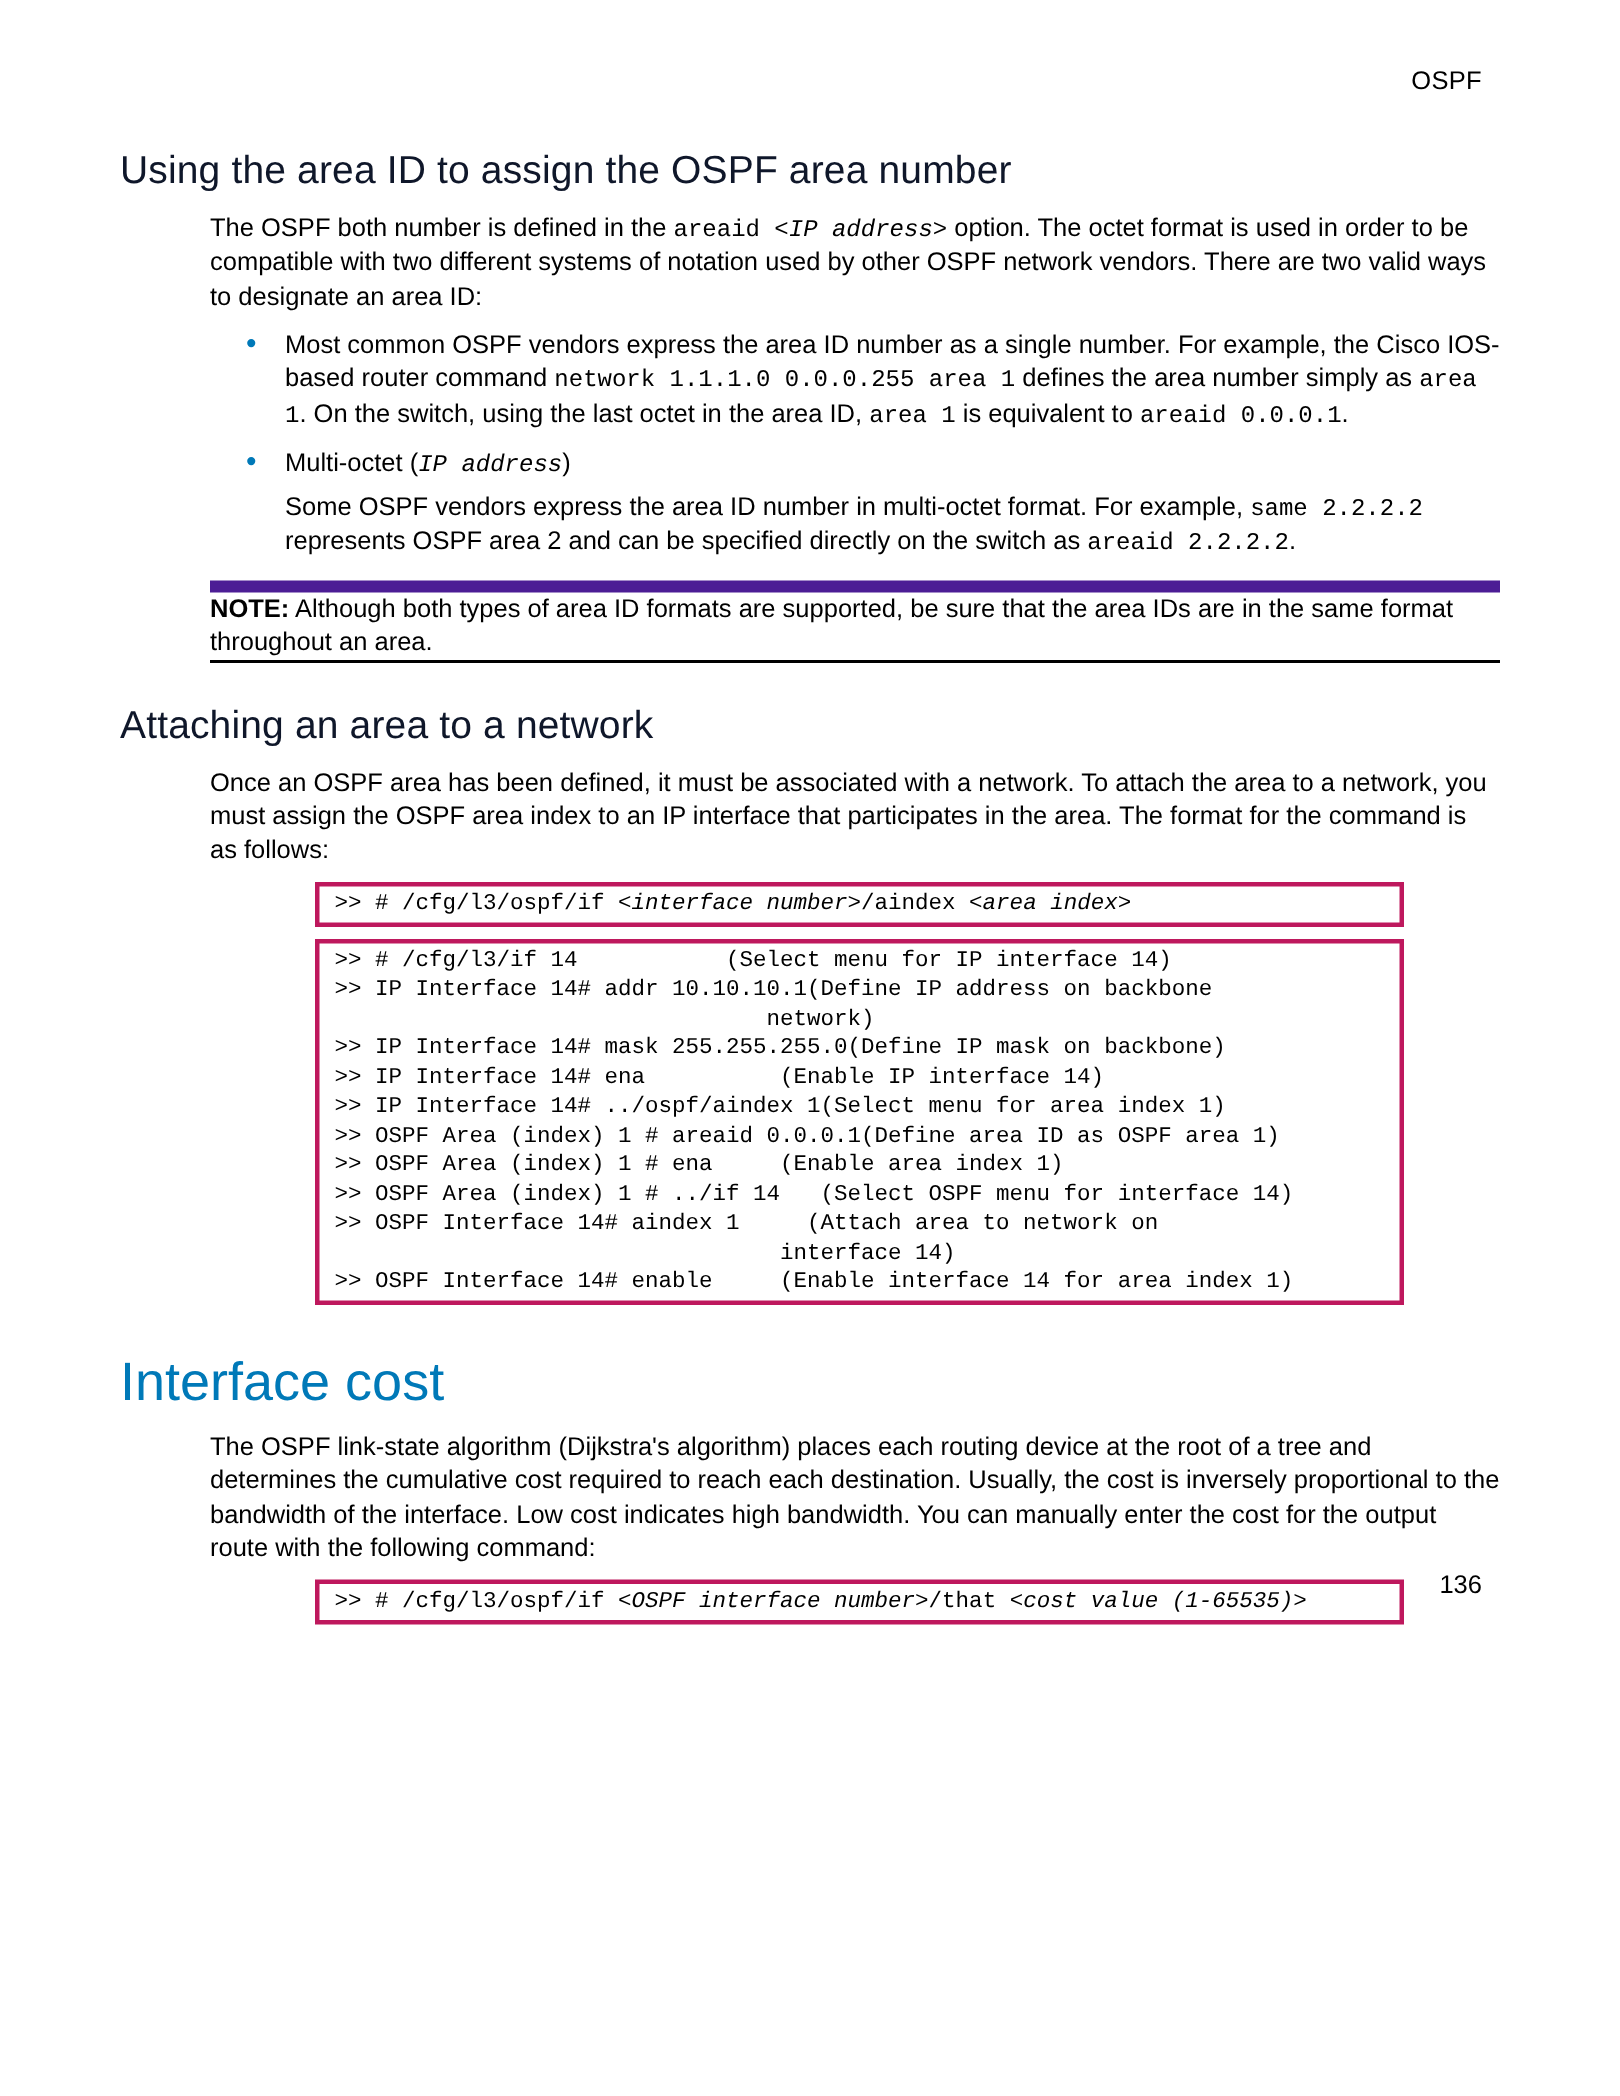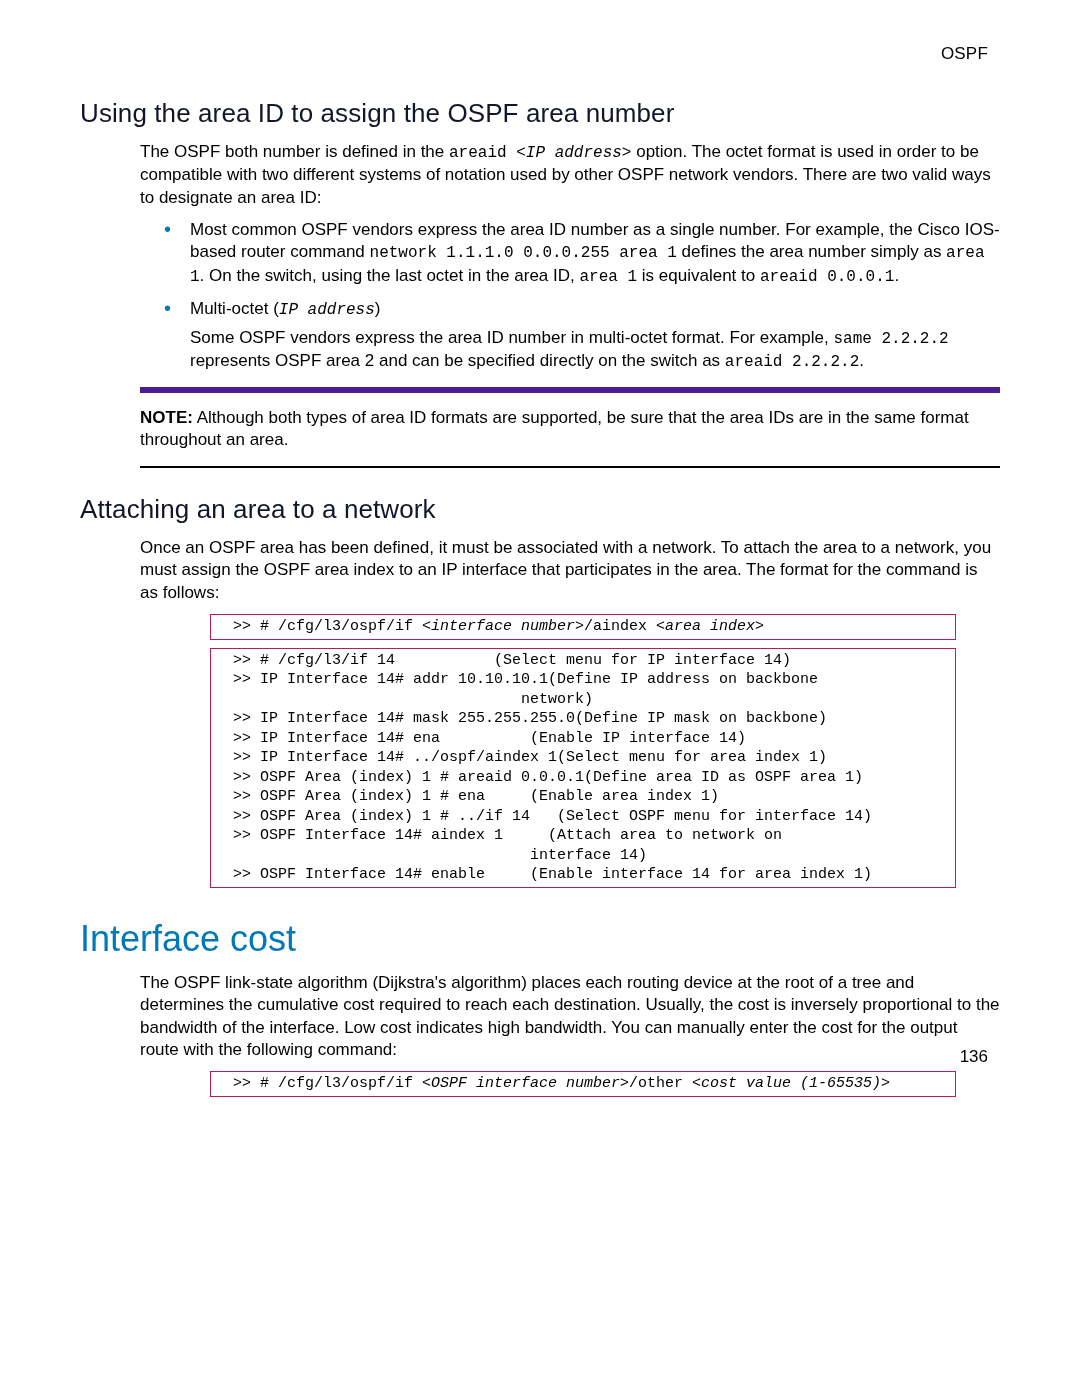--- a/index.html
+++ b/index.html
@@ -63,29 +63,29 @@
     position: absolute;
     left: 0;
     top: 0;
     font-size: 20px;
     line-height: 1;
   }
   .sub-para {
     margin: 6px 0 10px 0;
   }
   .note-rule {
-    border-top: 6px solid #4c1d95;
+    border-top: 8px solid #4c1d95;
     border-bottom: 2px solid #000;
-    padding: 14px 0;
+    padding: 0 0;
     margin: 14px 0 6px 0;
   }
   .codebox {
-    border: 1px solid #be185d;
+    border: 3px solid #be185d;
     margin: 6px 0 8px 70px;
-    padding: 2px 22px;
+    padding: 2px 10px;
     font-family: "Courier New", Courier, monospace;
     font-size: 15px;
     line-height: 1.3;
     white-space: pre;
     overflow: hidden;
     width: 700px;
   }
   .page-number {
     position: absolute;
     bottom: 54px;
@@ -141,17 +141,17 @@
 &gt;&gt; OSPF Area (index) 1 # ena     (Enable area index 1)
 &gt;&gt; OSPF Area (index) 1 # ../if 14   (Select OSPF menu for interface 14)
 &gt;&gt; OSPF Interface 14# aindex 1     (Attach area to network on
                                  interface 14)
 &gt;&gt; OSPF Interface 14# enable     (Enable interface 14 for area index 1)</div>
   </div>
 
   <div class="h1">Interface cost</div>
   <div class="body-indent">
     <p class="para">The OSPF link-state algorithm (Dijkstra's algorithm) places each routing device at the root of a tree and determines the cumulative cost required to reach each destination. Usually, the cost is inversely proportional to the bandwidth of the interface. Low cost indicates high bandwidth. You can manually enter the cost for the output route with the following command:</p>
-    <div class="codebox"><span>&gt;&gt; # /cfg/l3/ospf/if </span><span class="italic">&lt;OSPF interface number&gt;</span><span>/other </span><span class="italic">&lt;cost value (1-65535)&gt;</span></div>
+    <div class="codebox"><span>&gt;&gt; # /cfg/l3/ospf/if </span><span class="italic">&lt;OSPF interface number&gt;</span><span>/that </span><span class="italic">&lt;cost value (1-65535)&gt;</span></div>
   </div>
 
   <div class="page-number">136</div>
 </div>
 
 </body></html>

